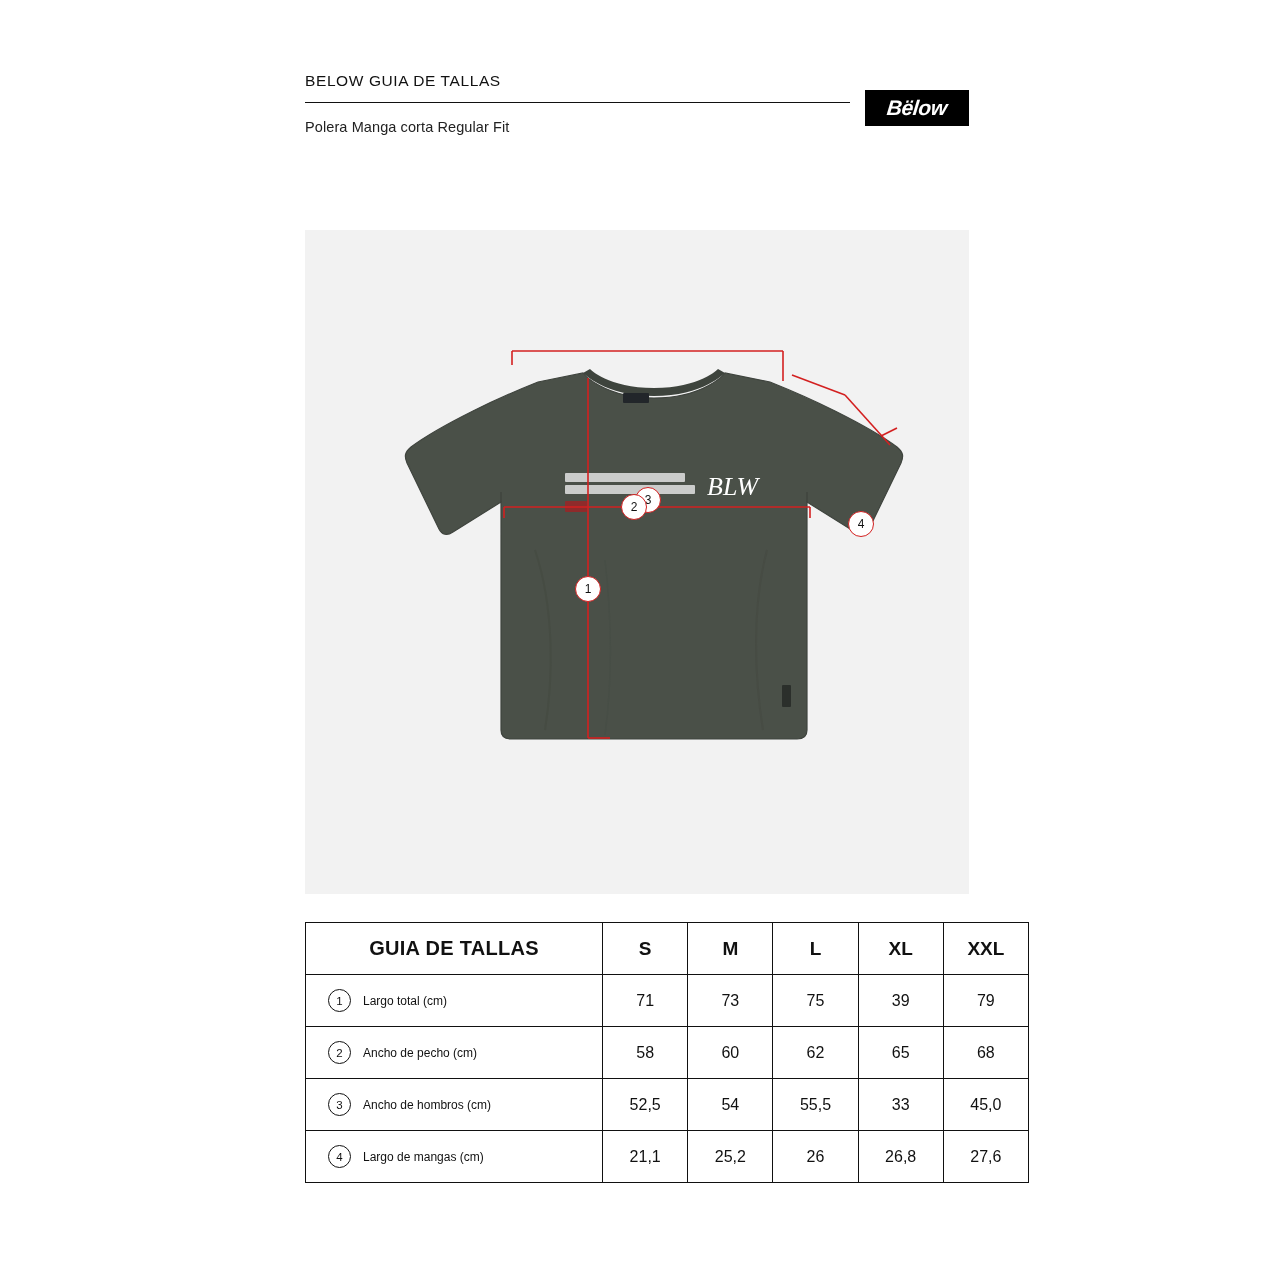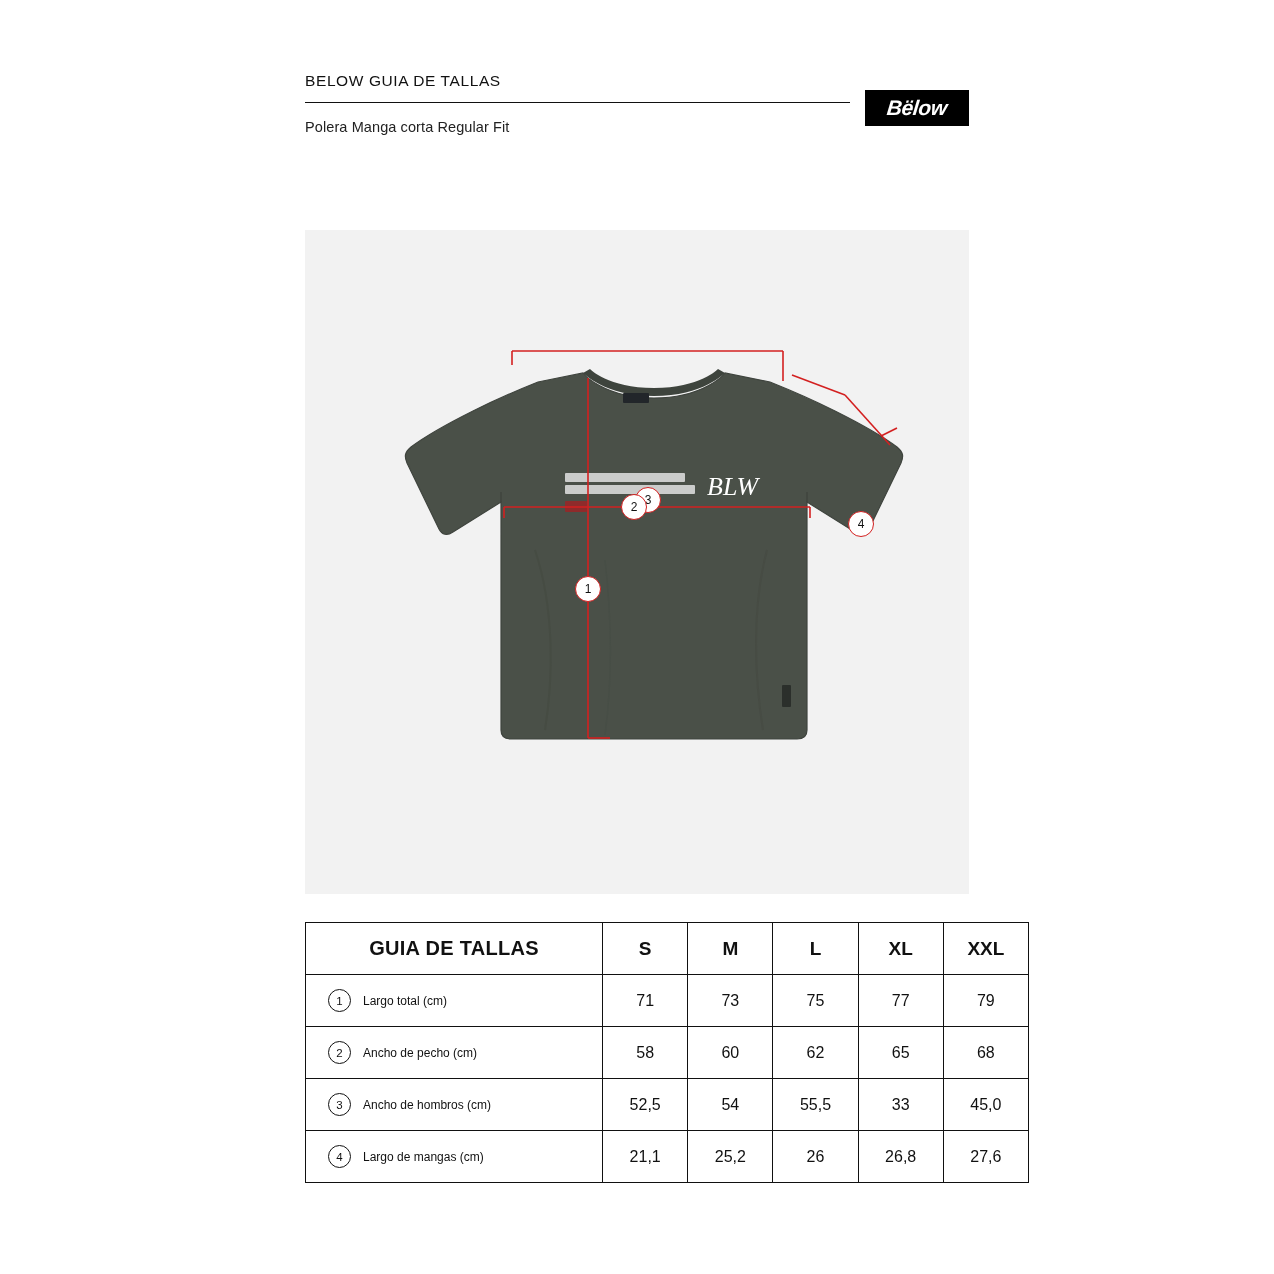--- a/index.html
+++ b/index.html
@@ -247,21 +247,21 @@
         <tr>
           <td class="row-label">
             <span class="row-label-inner">
               <span class="badge">1</span>
               <span class="row-label-text">Largo total (cm)</span>
             </span>
           </td>
           <td>71</td>
           <td>73</td>
           <td>75</td>
-          <td>77</td>
+          <td>39</td>
           <td>79</td>
         </tr>
         <tr>
           <td class="row-label">
             <span class="row-label-inner">
               <span class="badge">2</span>
               <span class="row-label-text">Ancho de pecho (cm)</span>
             </span>
           </td>
           <td>58</td>

